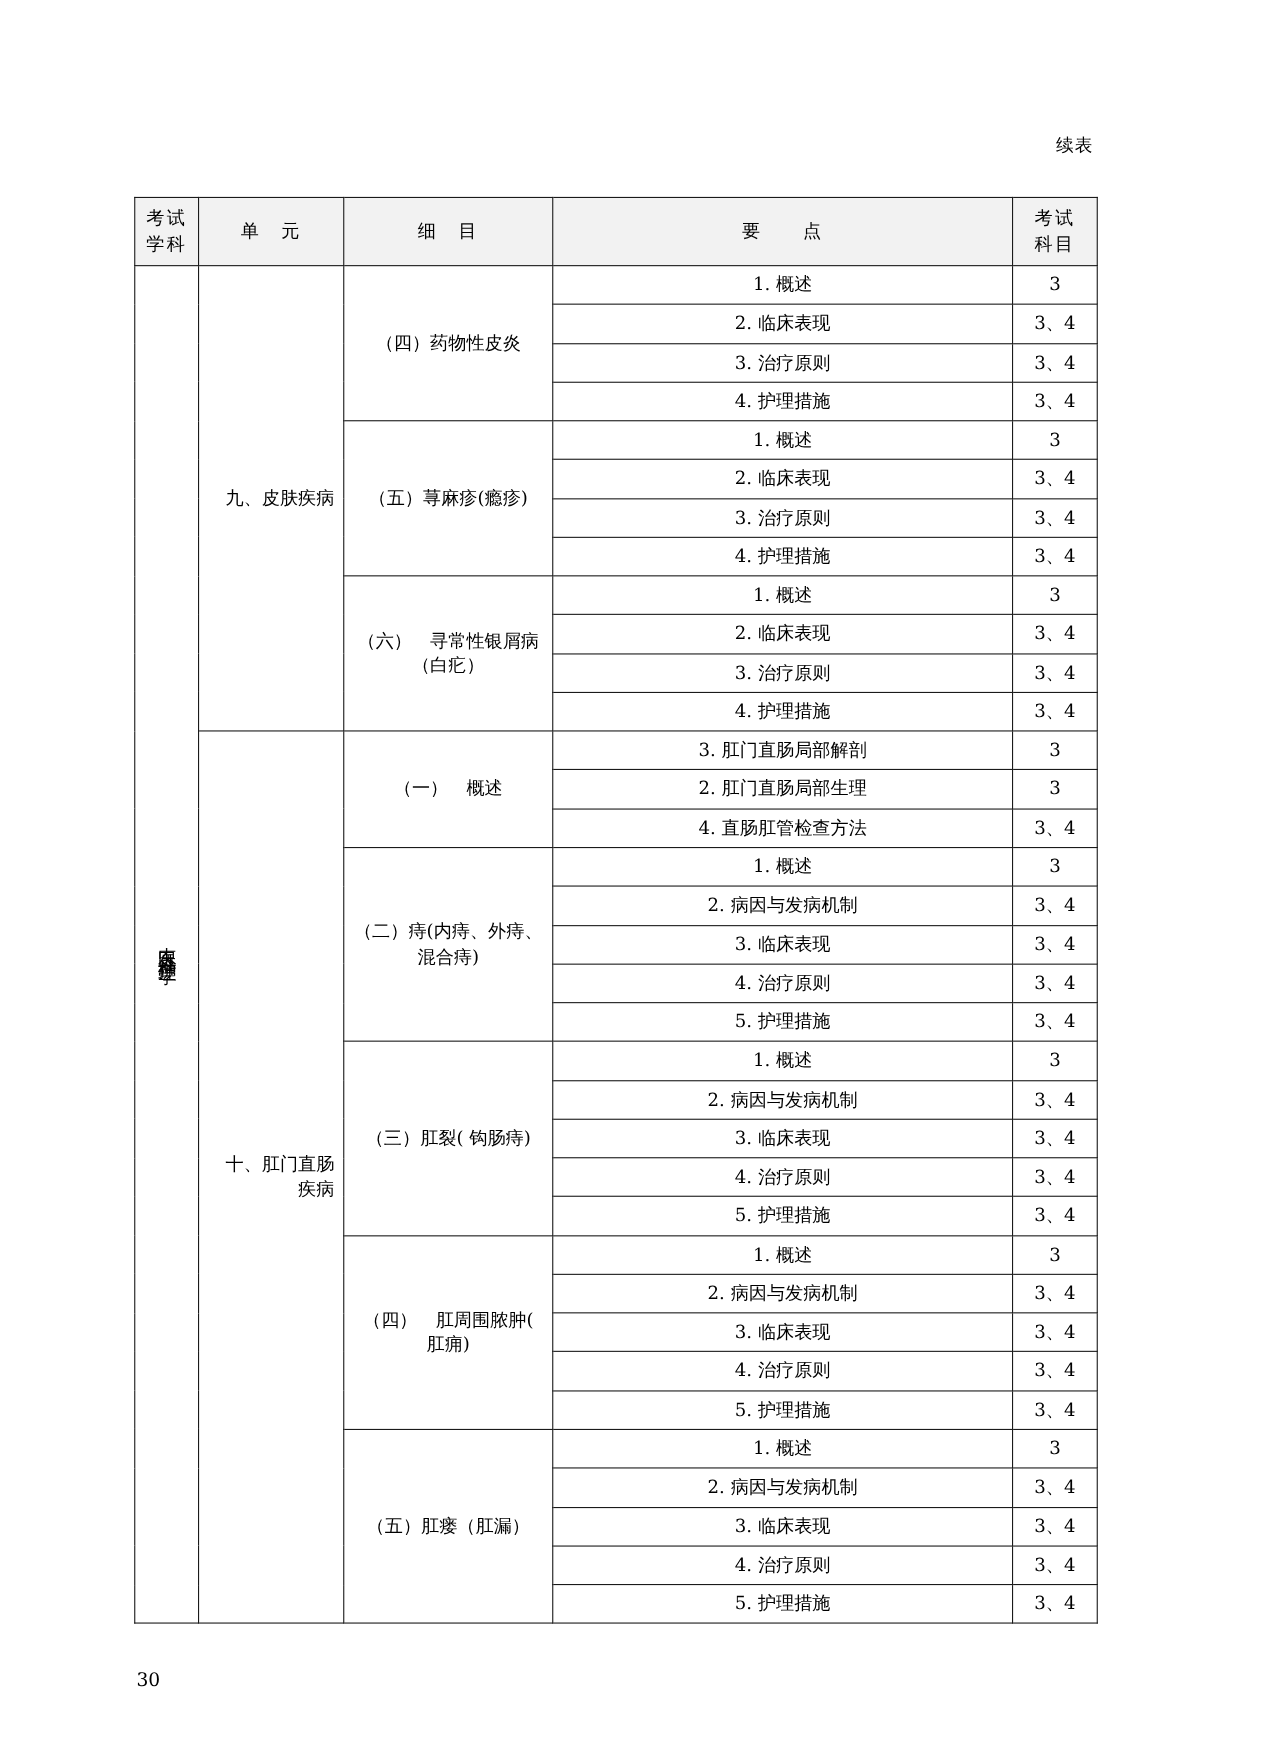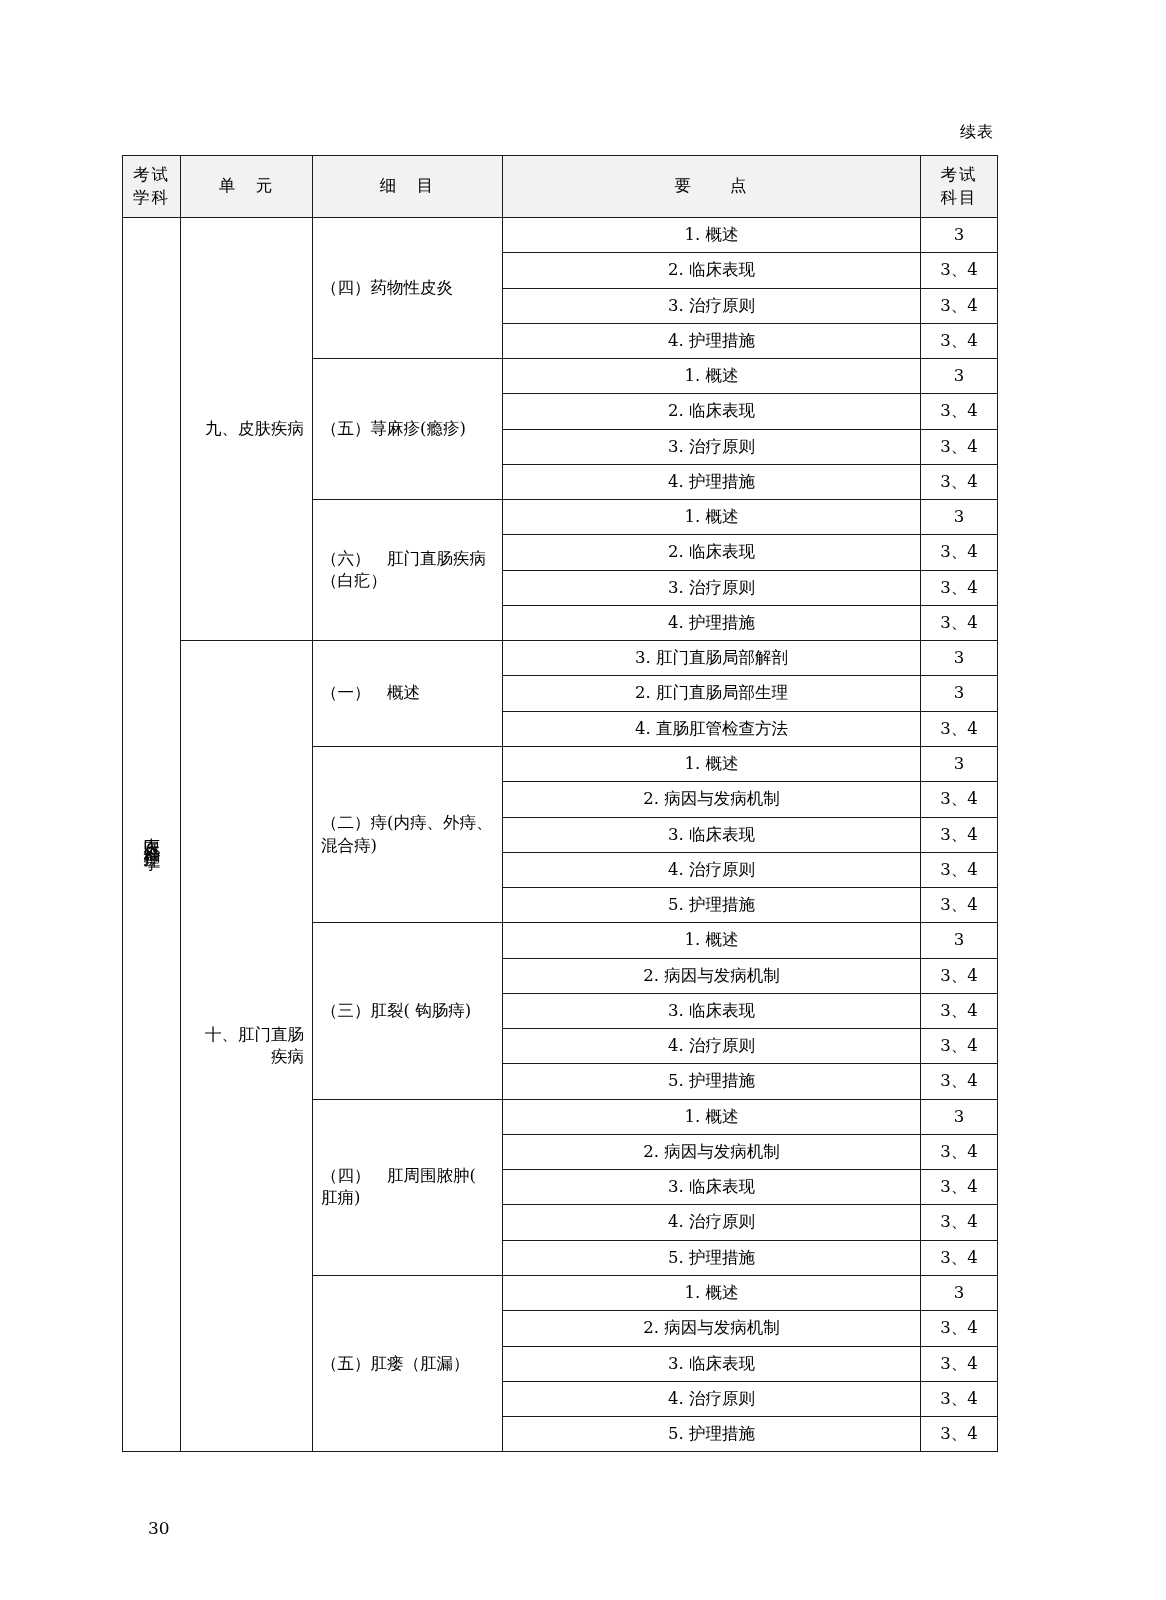--- a/index.html
+++ b/index.html
@@ -30,20 +30,21 @@
   .table-wrap {
     position: absolute;
     top: 155px;
     left: 122px;
     width: 875px;
   }
   table.syllabus {
     border-collapse: collapse;
     width: 875px;
     table-layout: fixed;
+    margin-top: 24px;
   }
   table.syllabus td {
     border: 1px solid #1a1a1a;
     font-size: 16.5px;
     line-height: 1.35;
     padding: 6px 8px;
     vertical-align: middle;
     box-sizing: border-box;
   }
   thead td {
@@ -76,42 +77,41 @@
     font-size: 16.5px;
     line-height: 1.1;
   }
   td.unit-cell {
     text-align: right;
     padding-left: 14px;
     font-size: 16.5px;
     line-height: 1.5;
   }
   td.detail-cell {
-    text-align: left;
+    text-align: center;
     padding-left: 14px;
     font-size: 16.5px;
     line-height: 1.5;
   }
   td.point-cell {
     text-align: center;
     padding-left: 12px;
     height: 35px;
   }
   td.exam-cell {
     text-align: center;
     height: 35px;
     letter-spacing: 0px;
   }
   .page-number {
     position: absolute;
     left: 124px;
     top: 1518px;
     font-size: 17px;
     font-family: "DejaVu Serif", "Liberation Serif", serif;
-    margin-left: 24px;
   }
 </style>
 </head>
 <body>
 
 <div class="page">
 
   <div class="continued">续表</div>
 
   <div class="table-wrap">
@@ -164,21 +164,21 @@
           </tr>
           <tr>
             <td class="point-cell col-point">3.  治疗原则</td>
             <td class="exam-cell col-exam">3、4</td>
           </tr>
           <tr>
             <td class="point-cell col-point">4.  护理措施</td>
             <td class="exam-cell col-exam">3、4</td>
           </tr>
           <tr>
-            <td class="detail-cell col-detail" rowspan="4">（六）　肛门直肠疾病（白疕）</td>
+            <td class="detail-cell col-detail" rowspan="4">（六）　寻常性银屑病（白疕）</td>
             <td class="point-cell col-point">1.  概述</td>
             <td class="exam-cell col-exam">3</td>
           </tr>
           <tr>
             <td class="point-cell col-point">2.  临床表现</td>
             <td class="exam-cell col-exam">3、4</td>
           </tr>
           <tr>
             <td class="point-cell col-point">3.  治疗原则</td>
             <td class="exam-cell col-exam">3、4</td>

